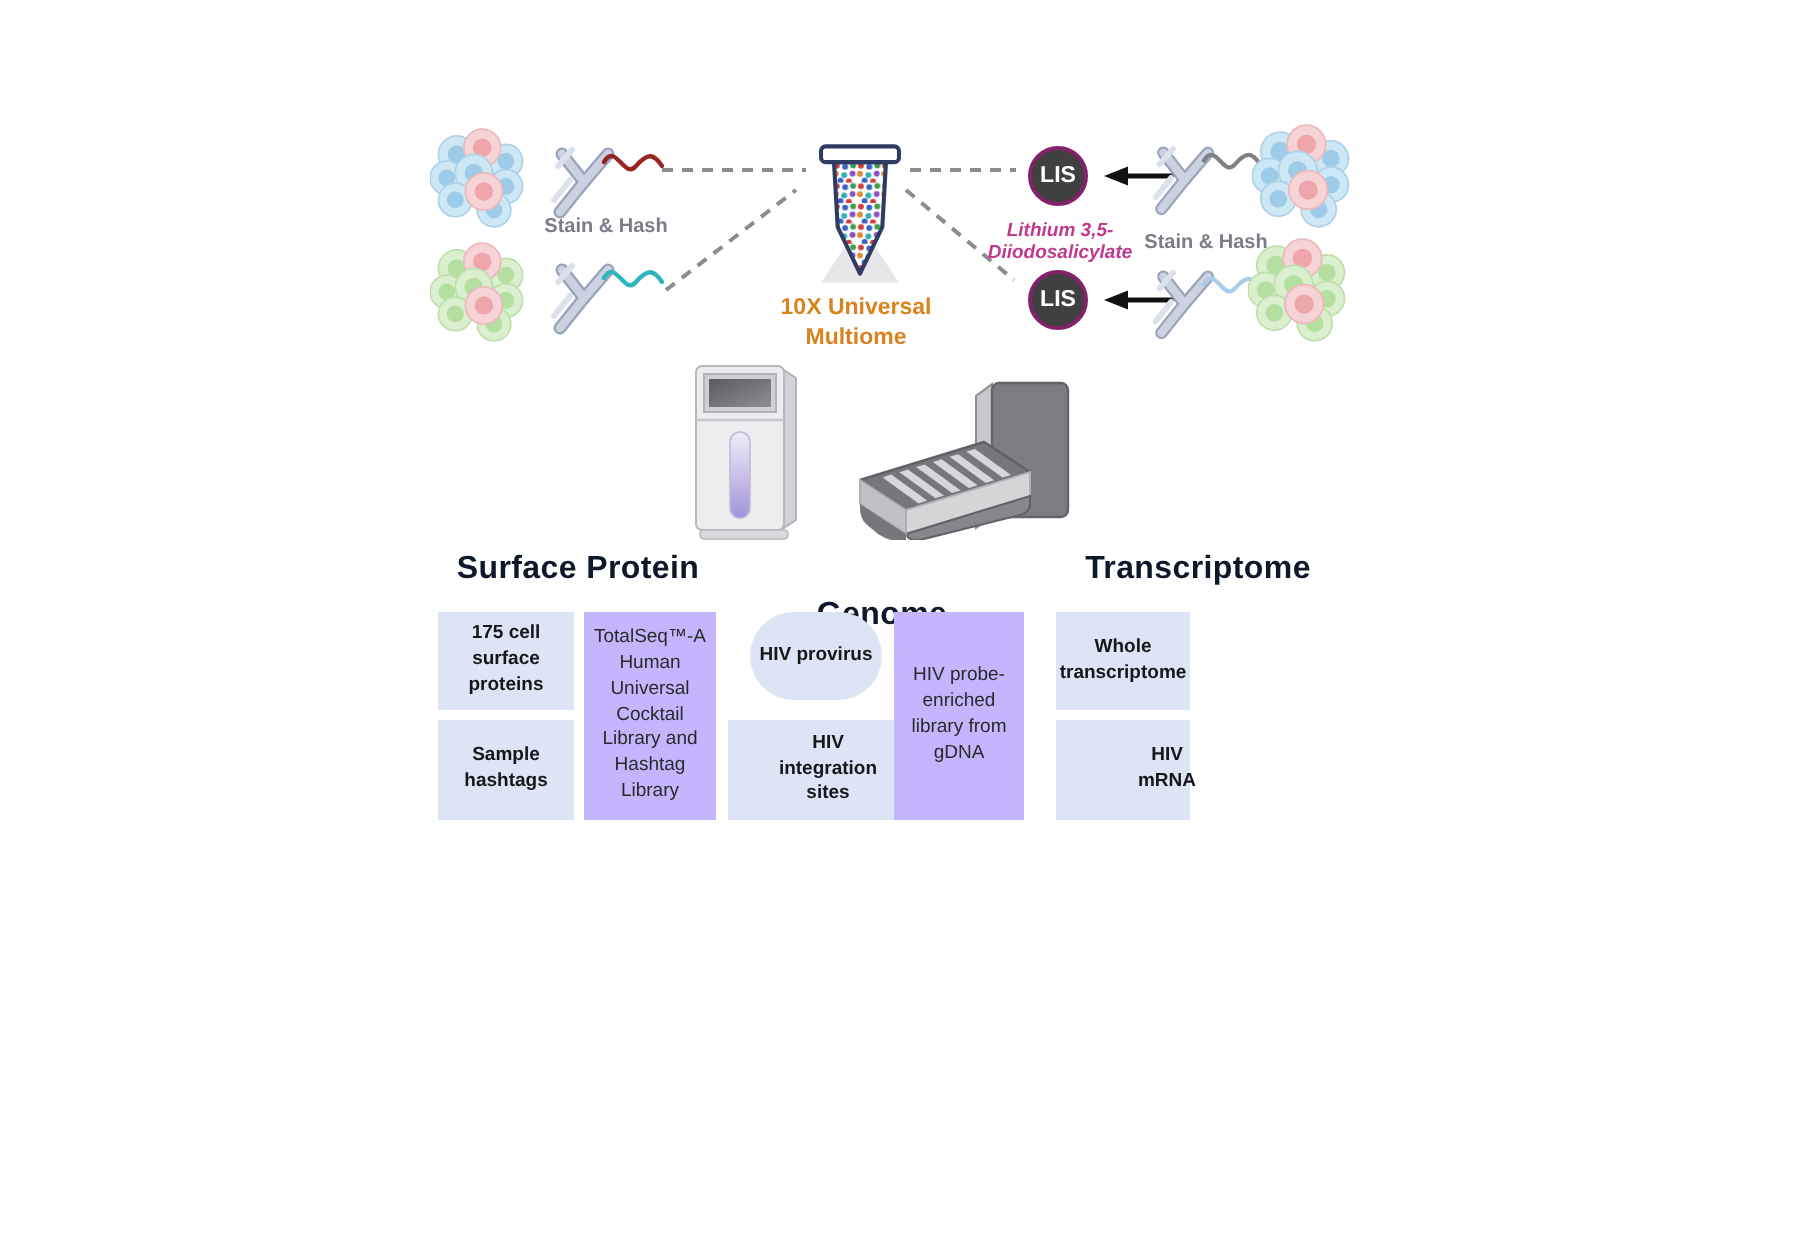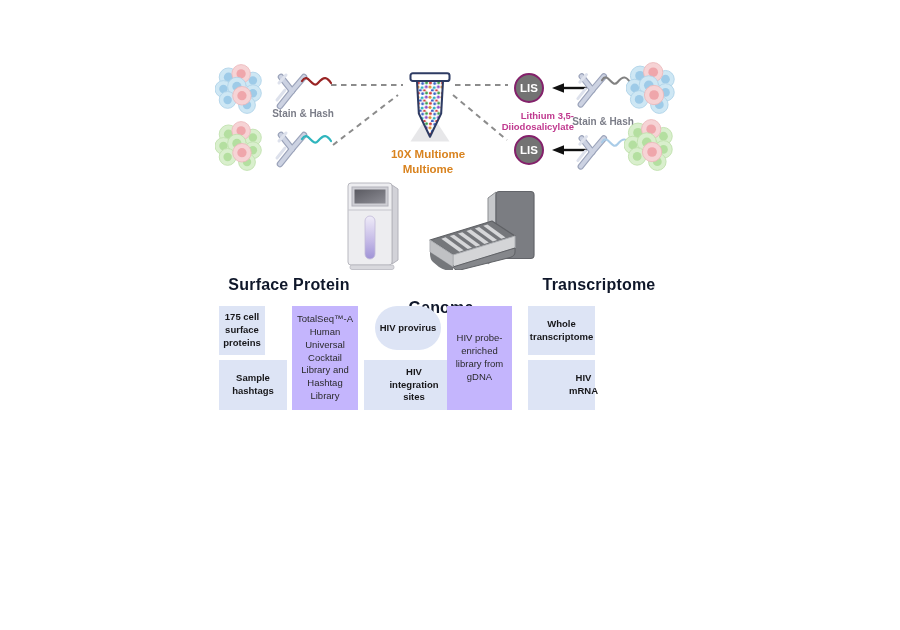--- a/index.html
+++ b/index.html
@@ -1,24 +1,24 @@
 <!DOCTYPE html>
 <html><head>
 <meta charset="utf-8">
 <style>
   html,body{margin:0;padding:0;background:#ffffff;}
   .canvas{position:relative;width:900px;height:630px;background:#ffffff;overflow:hidden;
           font-family:"Liberation Sans", sans-serif;}
   .abs{position:absolute;}
   .stain-hash{font-size:10px;font-weight:bold;color:#7b7d88;text-align:center;}
   .tube-label{font-size:11.5px;font-weight:600;color:#d9831f;text-align:center;line-height:1.3;}
-  .lis-circle{width:30px;height:30px;border-radius:50%;background:#737373;border:2.5px solid #84216b;
+  .lis-circle{width:30px;height:30px;border-radius:50%;background:#404040;border:2.5px solid #84216b;
               display:flex;align-items:center;justify-content:center;color:#ffffff;
               font-size:11.5px;font-weight:bold;box-sizing:border-box;}
-  .lis-name{font-size:9.5px;font-weight:600;color:#c0398f;text-align:right;line-height:1.18;}
+  .lis-name{font-size:9.5px;font-weight:600;color:#c0398f;text-align:center;line-height:1.18;font-style:italic;}
   .section-title{font-size:16px;font-weight:bold;color:#0f172a;text-align:center;letter-spacing:.2px;}
   .box{display:flex;align-items:center;justify-content:center;text-align:center;
        box-sizing:border-box;padding:3px;}
   .box-blue{background:#dde4f5;font-size:9.5px;font-weight:bold;color:#17171a;line-height:1.35;}
   .box-gray{background:#c4b5fd;font-size:9.5px;font-weight:normal;color:#2a2a2c;line-height:1.35;}
   svg{display:block;}
 </style>
 </head>
 <body>
 
@@ -136,21 +136,21 @@
     <use href="#antibody-body"></use>
     <path d="M30,13 C36,3 40,22 46,15 S55,9 59,15" stroke="#2fb5bd" stroke-width="2.2" fill="none" stroke-linecap="round"></path>
   </svg>
 
   <svg class="abs" style="left:404px;top:70px;" width="52" height="76" viewBox="0 0 56 80">
     <polygon points="28,44 49,76 7,76" fill="#e7e7e9"></polygon>
     <path d="M14,11 L16,46 L28,71 L40,46 L42,11 Z" fill="url(#beads)" stroke="#2e3b63" stroke-width="2.2" stroke-linejoin="round"></path>
     <rect x="7" y="2.5" width="42" height="8.5" rx="2.5" fill="#ffffff" stroke="#2e3b63" stroke-width="2.2"></rect>
   </svg>
   <div class="abs tube-label" style="left:378px;top:147px;width:100px;">
-    <div>10X Multiome</div>
+    <div>10X Universal</div>
     <div>Multiome</div>
   </div>
 
   <div class="abs lis-circle" style="left:514px;top:73px;">LIS</div>
 
   <svg class="abs" style="left:551px;top:82px;" width="38" height="12" viewBox="0 0 38 12">
     <line x1="36" y1="6" x2="12" y2="6" stroke="#111" stroke-width="2.4"></line>
     <polygon points="1,6 13,1.2 13,10.8" fill="#111"></polygon>
   </svg>
 
@@ -212,21 +212,21 @@
     </g>
 
     <polygon points="27,67 89,48 89,60 27,79" fill="#d4d5d7" stroke="#aeb0b4" stroke-width="1"></polygon>
     <path d="M27,79 L89,60 L89,64 Q89,68 84,69.5 L34,82 Q27,83 27,77 Z" fill="#85878b" stroke="#5f6165" stroke-width="1"></path>
 
     <polygon points="4,52 27,67 27,79 4,64" fill="#c0c1c4" stroke="#aeb0b4" stroke-width="1"></polygon>
     <path d="M4,64 L27,79 L27,77 L27,83 Q19,83 13,79 L7,74 Q4,71 4,66 Z" fill="#75777b"></path>
   </svg>
 
   <div class="abs section-title" style="left:215px;top:276px;width:148px;">Surface Protein</div>
-  <div class="abs box box-blue" style="left:219px;top:306px;width:46px;height:49px;">175 cell surface proteins</div>
+  <div class="abs box box-blue" style="left:219px;top:306px;width:68px;height:49px;">175 cell surface proteins</div>
   <div class="abs box box-blue" style="left:219px;top:360px;width:68px;height:50px;">Sample hashtags</div>
   <div class="abs box box-gray" style="left:292px;top:306px;width:66px;height:104px;">TotalSeq™-A Human Universal Cocktail Library and Hashtag Library</div>
 
   <div class="abs section-title" style="left:373px;top:276px;width:136px;margin-top:23px;">Genome</div>
   <div class="abs box box-blue" style="left:375px;top:306px;width:66px;height:44px;border-radius:24px;">HIV provirus</div>
   <div class="abs box box-blue" style="left:364px;top:360px;width:86px;height:50px;padding-left:17px;">HIV integration sites</div>
   <div class="abs box box-gray" style="left:447px;top:306px;width:65px;height:104px;">HIV probe-enriched library from gDNA</div>
 
   <div class="abs section-title" style="left:526px;top:276px;width:146px;">Transcriptome</div>
   <div class="abs box box-blue" style="left:528px;top:306px;width:67px;height:49px;">Whole transcriptome</div>

